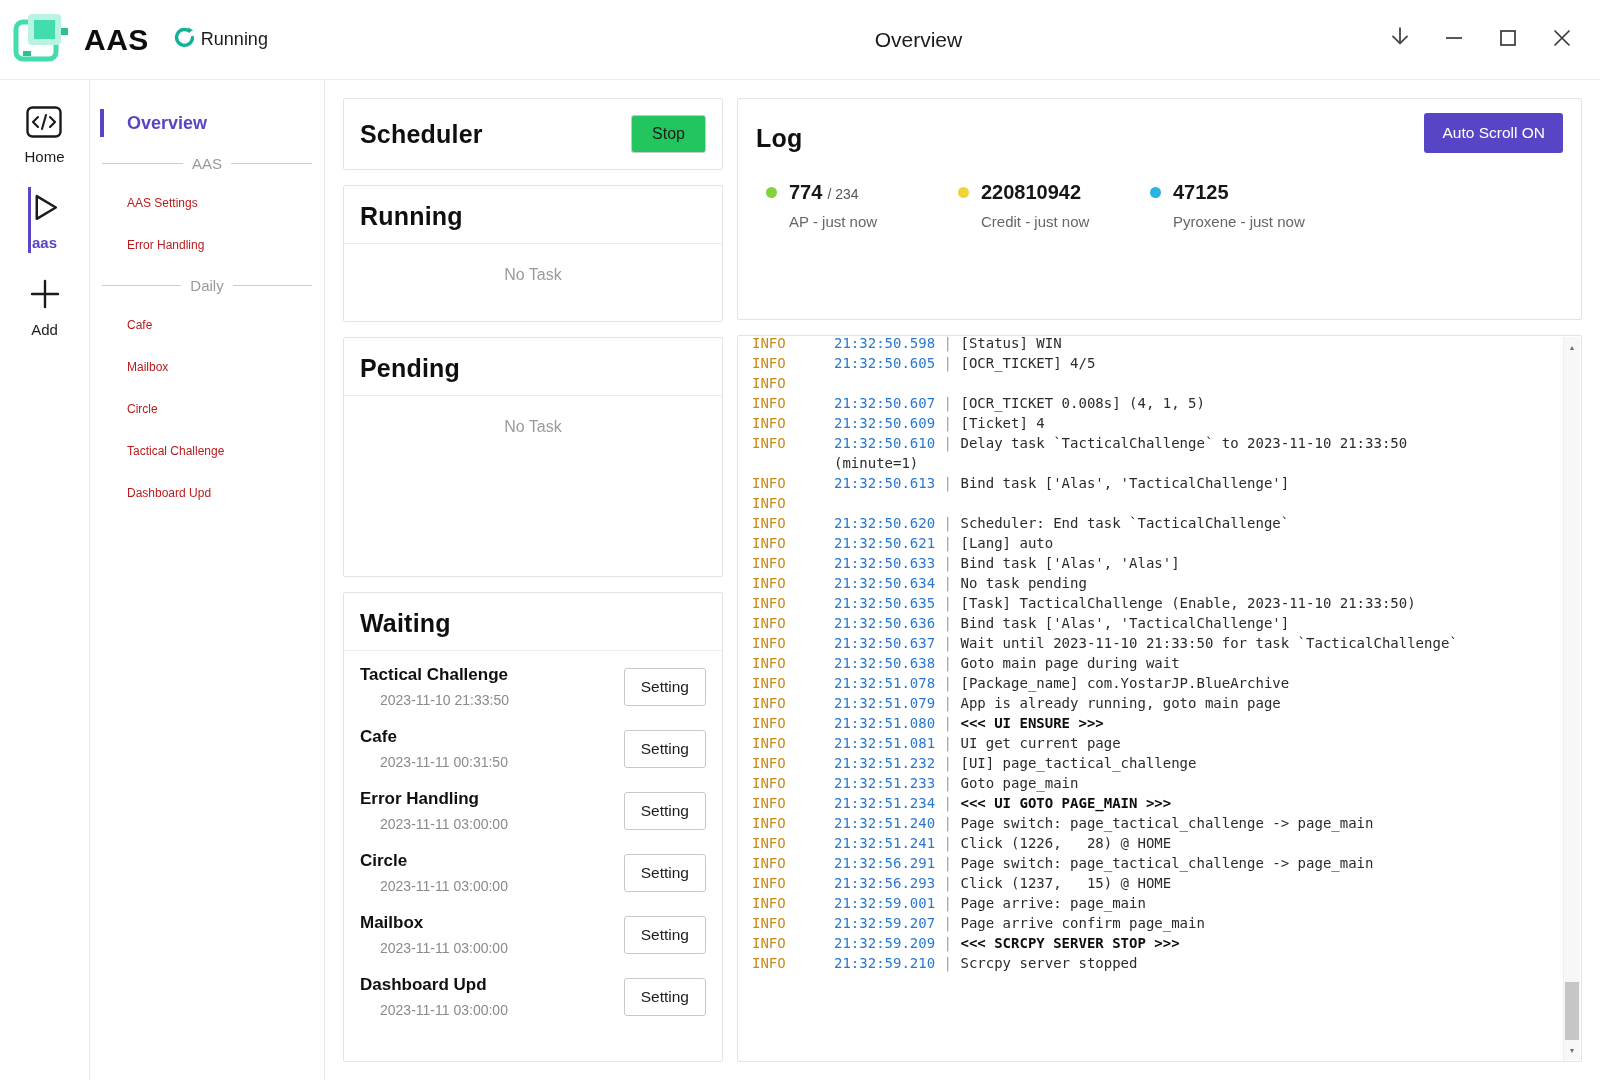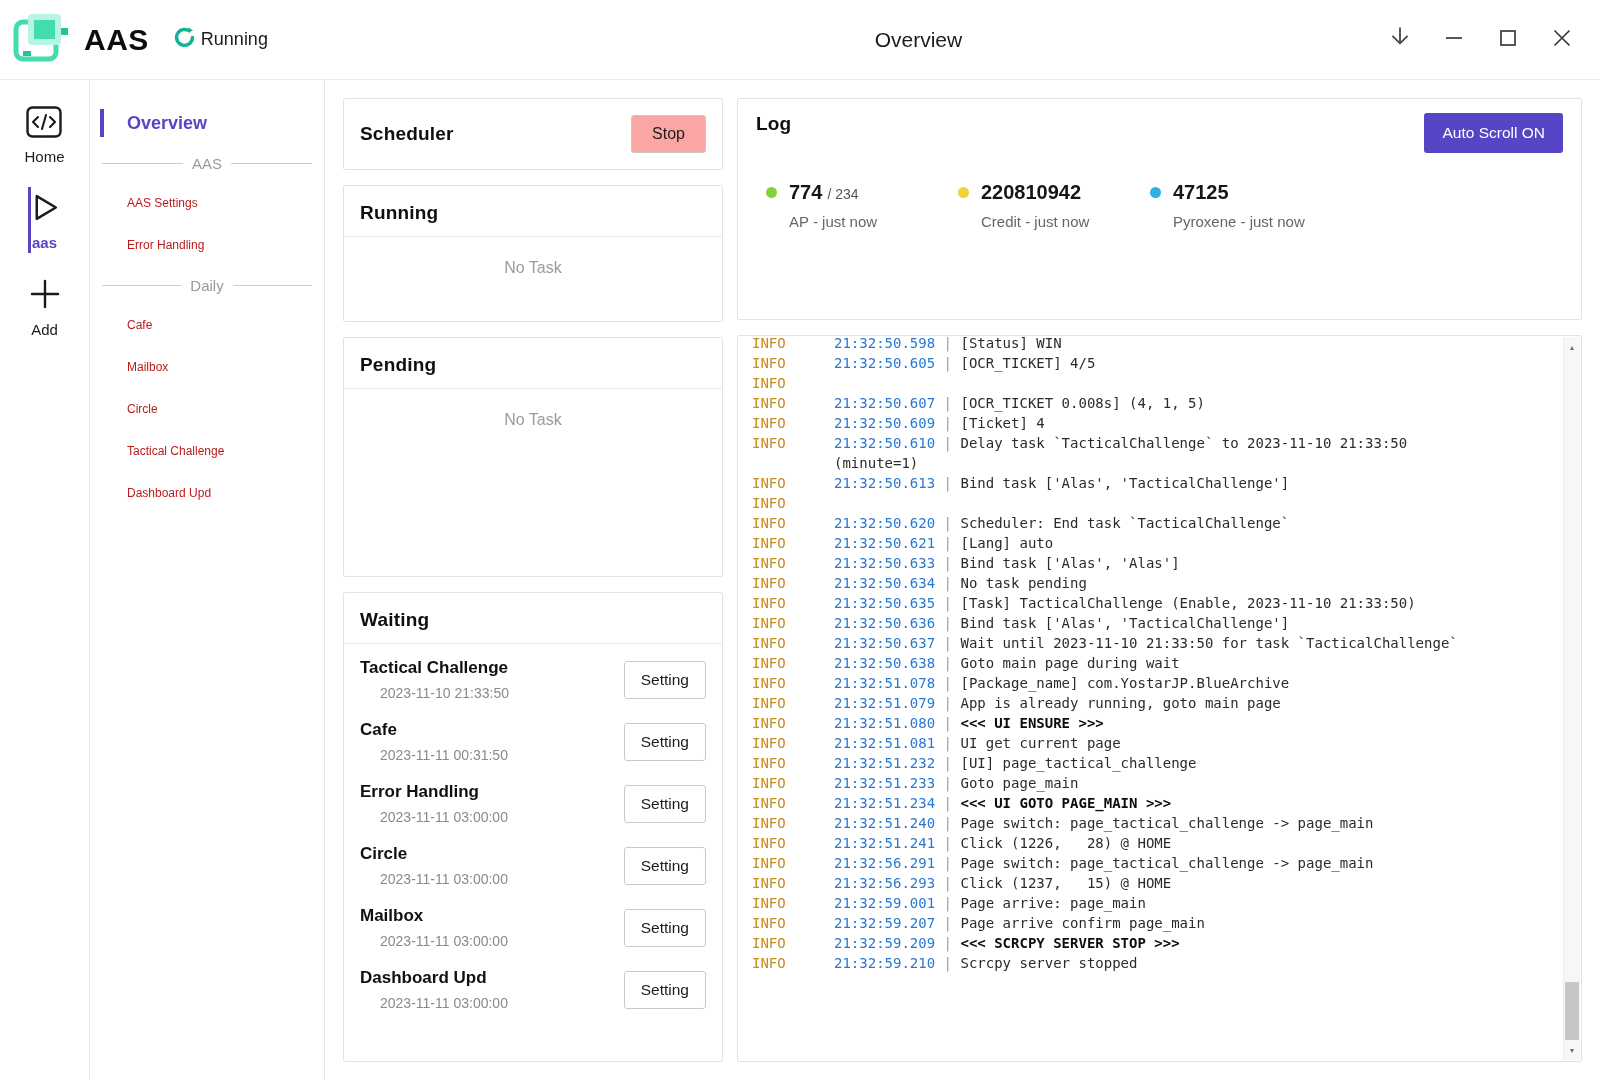--- a/index.html
+++ b/index.html
@@ -69,28 +69,28 @@
   .side-divider::before, .side-divider::after {
     content: ""; height: 1px; background: #ccc; flex: 1;
   }
 
   
   .main { flex: 1; padding: 18px; display: flex; gap: 14px; min-width: 0; }
   .col-left { width: 380px; display: flex; flex-direction: column; gap: 15px; flex: none; }
   .col-right { flex: 1; display: flex; flex-direction: column; gap: 15px; min-width: 0; }
 
   .card { background: #fff; border: 1px solid #e3e3e3; border-radius: 2px; }
-  .card-title { font-size: 19px; font-weight: 700; color: #0f0f0f; letter-spacing: .2px; }
+  .card-title { font-size: 25px; font-weight: 700; color: #0f0f0f; letter-spacing: .2px; }
 
   .scheduler-card {
     height: 72px; display: flex; align-items: center; justify-content: space-between;
     padding: 0 16px; flex: none;
   }
   .btn-outline {
-    background: #fca5a5; border: 1px solid #c9c9c9; border-radius: 3px;
+    background: #22c55e; border: 1px solid #c9c9c9; border-radius: 3px;
     padding: 9px 20px; font-size: 16px; color: #1c1c1c; cursor: pointer;
     font-family: "Liberation Sans", sans-serif;
   }
 
   .card .head { padding: 16px 16px 12px; border-bottom: 1px solid #ececec; margin: 0 0; }
   .card.running-card { height: 137px; flex: none; }
   .card.pending-card { height: 240px; flex: none; }
   .empty-label { text-align: center; color: #9b9b9b; font-size: 16px; padding-top: 22px; }
 
   .waiting-card { flex: 1; overflow: hidden; }
@@ -99,21 +99,21 @@
   .w-name { font-size: 17px; font-weight: 700; color: #101010; }
   .w-time { font-size: 14px; color: #8a8a8a; margin-top: 7px; margin-left: 20px; }
   .btn-setting {
     background: #fff; border: 1px solid #c9c9c9; border-radius: 3px;
     padding: 9px 16px; font-size: 15.5px; color: #1c1c1c; cursor: pointer;
     font-family: "Liberation Sans", sans-serif;
   }
 
   
   .log-head-card { height: 222px; padding: 14px 18px; flex: none; }
-  .log-top { display: flex; align-items: flex-start; justify-content: space-between; }
+  .log-top { display: flex; align-items: flex-end; justify-content: space-between; }
   .btn-autoscroll {
     background: var(--accent); color: #fff; border: none; border-radius: 3px;
     padding: 11px 18px; font-size: 15.5px; cursor: pointer;
     font-family: "Liberation Sans", sans-serif;
   }
   .stats { display: flex; gap: 4px; margin-top: 28px; padding-left: 10px; }
   .stat { width: 188px; display: flex; gap: 12px; }
   .stat-dot { width: 11px; height: 11px; border-radius: 50%; margin-top: 6px; flex: none; }
   .stat-value { font-size: 20px; font-weight: 700; color: #161616; }
   .stat-suffix { font-size: 14px; font-weight: 400; color: #555; margin-left: 5px; }

